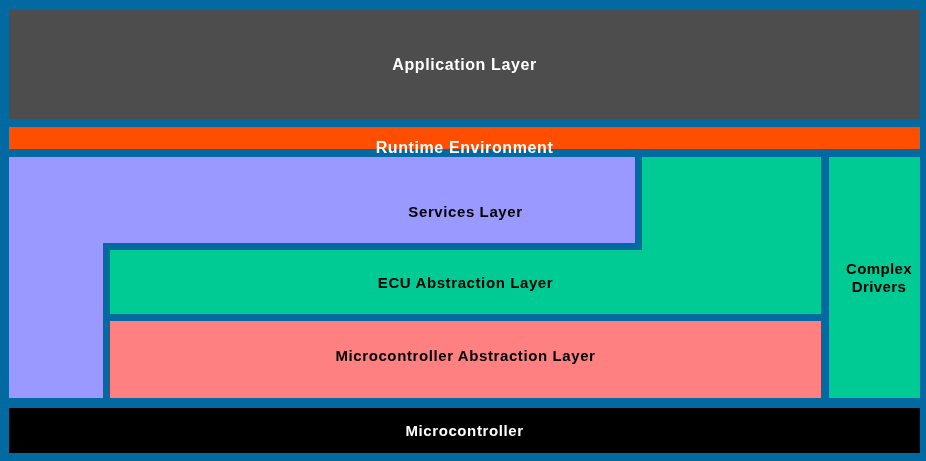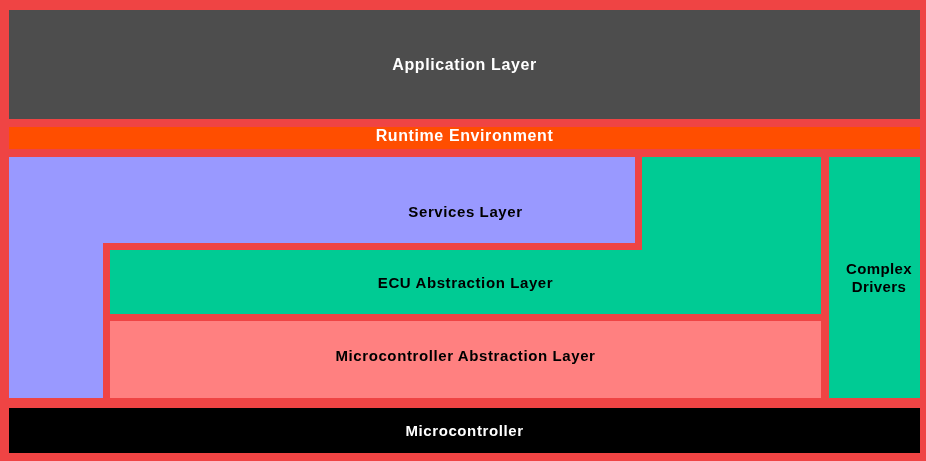--- a/index.html
+++ b/index.html
@@ -4,21 +4,21 @@
 <style>
   html, body {
     margin: 0;
     padding: 0;
     background: #ffffff;
   }
   .canvas {
     position: relative;
     width: 926px;
     height: 461px;
-    background: #ef4444;
+    background: #0369a1;
     font-family: "Liberation Sans", sans-serif;
     overflow: hidden;
   }
   .rect {
     position: absolute;
   }
   .bar-label {
     position: absolute;
     display: flex;
     align-items: center;
@@ -54,21 +54,21 @@
 
 <div class="canvas">
 
   <div>
     <div class="rect" style="left: 9px; top: 10px; width: 911px; height: 109px; background: rgb(77, 77, 77);"></div>
     <div class="bar-label label-white fs16" style="left:9px; top:10px; width:911px; height:109px;">Application Layer</div>
   </div>
 
   <div>
     <div class="rect" style="left: 9px; top: 127px; width: 911px; height: 22px; background: rgb(255, 78, 0);"></div>
-    <div class="bar-label label-white fs16" style="left:9px; top:124px; width:911px; height:24px;">Runtime Environment</div>
+    <div class="bar-label label-white fs16" style="left:9px; top:136px; width:911px; height:24px;">Runtime Environment</div>
   </div>
 
   <div>
     <div class="rect" style="left: 9px; top: 157px; width: 626px; height: 86px; background: rgb(153, 153, 255);"></div>
     <div class="rect" style="left: 9px; top: 157px; width: 94px; height: 241px; background: rgb(153, 153, 255);"></div>
     <div class="bar-label label-black fs15" style="left:110px; top:157px; width:711px; height:108px;">Services Layer</div>
   </div>
 
   <div>
     <div class="rect" style="left: 642px; top: 157px; width: 179px; height: 157px; background: rgb(0, 203, 148);"></div>

